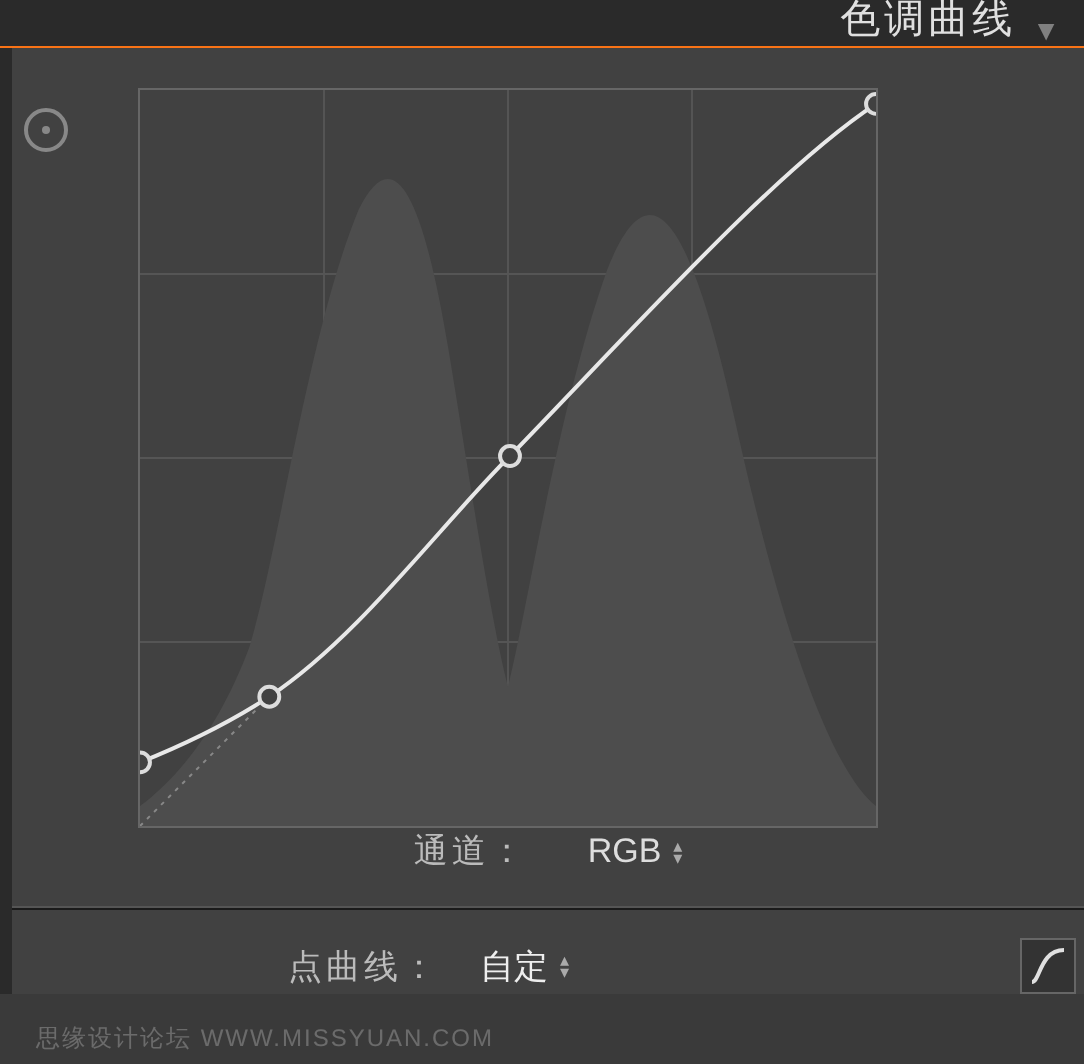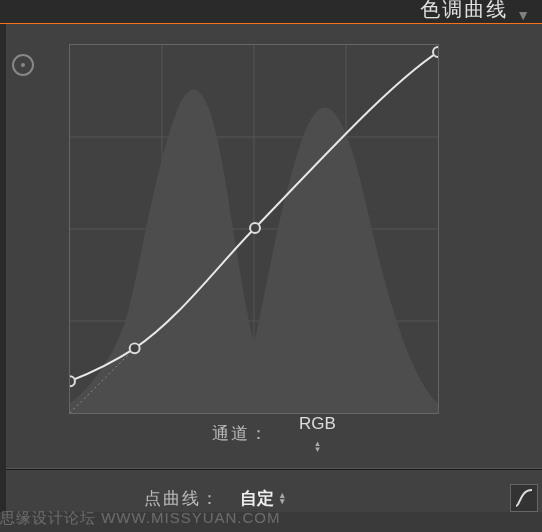--- a/index.html
+++ b/index.html
@@ -84,21 +84,20 @@
     font-size: 17px;
     color: #bbb;
   }
   .channel-label { letter-spacing: 2px; }
   .channel-value {
     display: flex;
     align-items: center;
     gap: 6px;
     cursor: pointer;
     color: #ddd;
-    flex-direction: column;
   }
   .updown-icon {
     display: inline-flex;
     flex-direction: column;
     line-height: 6px;
     font-size: 9px;
     color: #aaa;
   }
   .divider {
     height: 2px;
@@ -118,38 +117,37 @@
     margin-left: 138px;
     letter-spacing: 2px;
   }
   .pointcurve-value {
     display: flex;
     align-items: center;
     gap: 6px;
     margin-left: 20px;
     color: #eee;
     cursor: pointer;
-    font-weight: bold;
   }
   .toggle-btn {
     margin-left: auto;
     width: 28px;
     height: 28px;
     background: #333;
     border: 1px solid #666;
     display: flex;
     align-items: center;
     justify-content: center;
     cursor: pointer;
   }
   .watermark {
     position: absolute;
     bottom: 4px;
-    left: 0;
-    font-size: 15px;
+    left: 18px;
+    font-size: 12px;
     color: rgba(255,255,255,0.25);
     letter-spacing: 1px;
     pointer-events: none;
   }
 </style>
 </head>
 <body>
 
 <div class="header">
   <span class="header-title">色调曲线</span>

